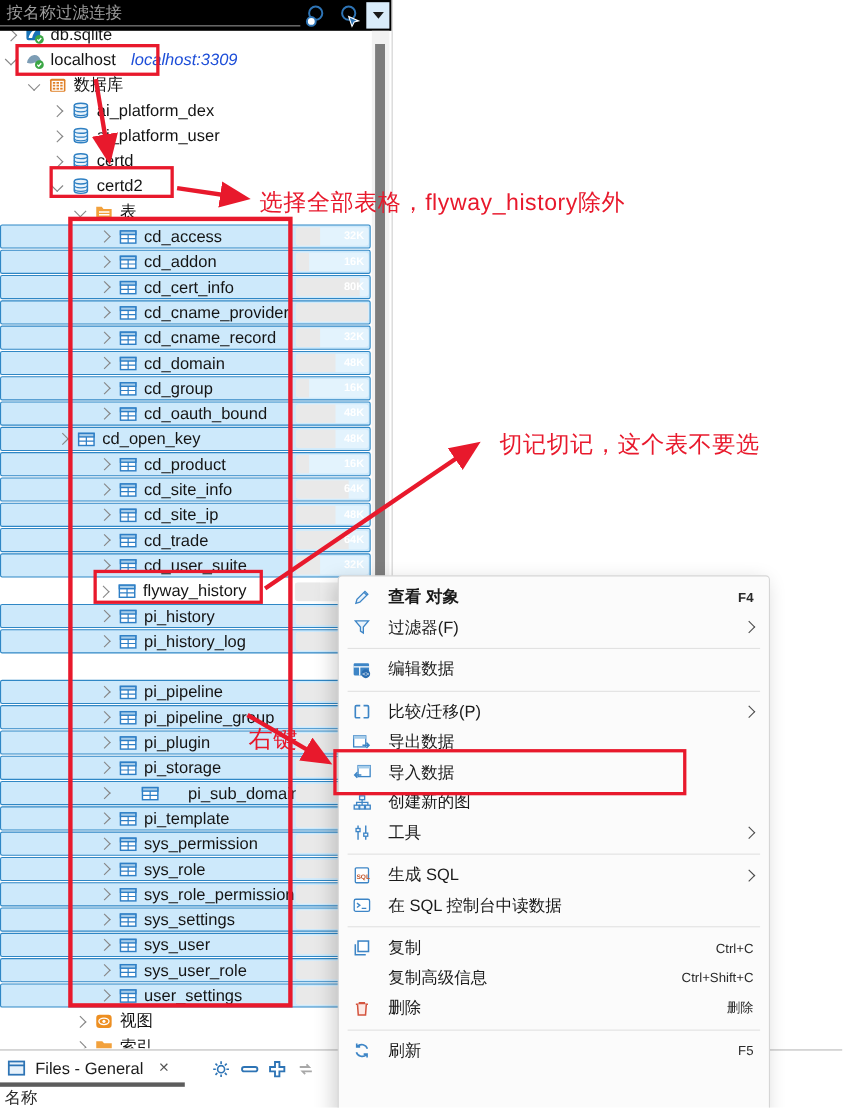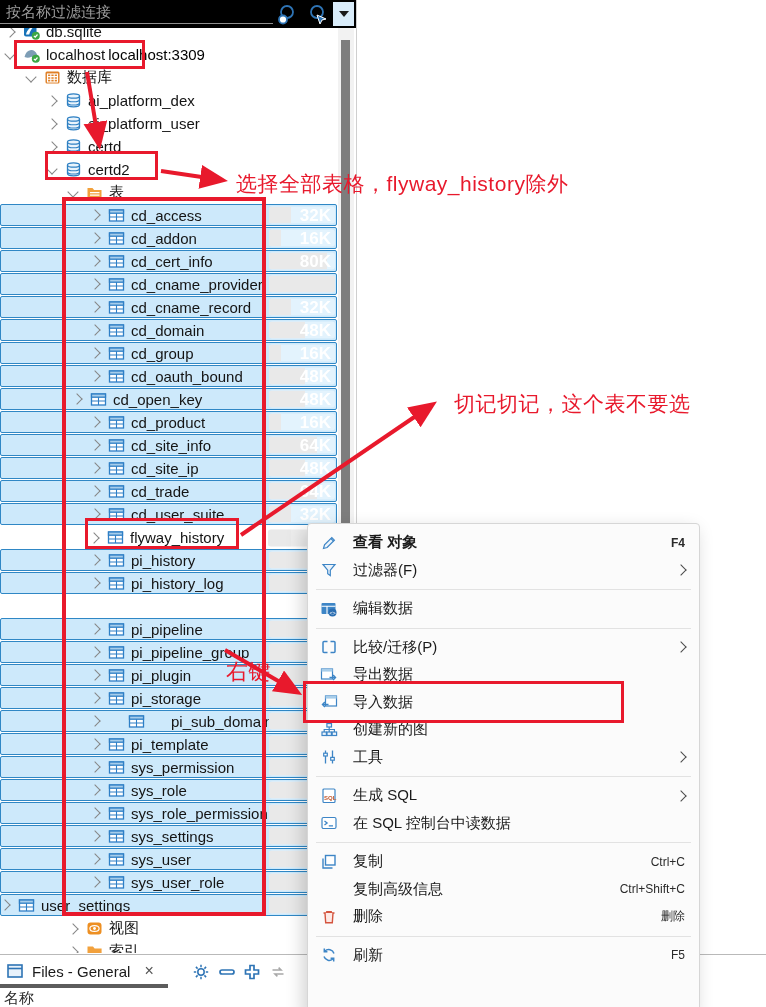--- a/index.html
+++ b/index.html
@@ -24,26 +24,26 @@
   #tree{position:absolute;left:0;top:0;width:338px;height:953px;}
   .row{position:absolute;left:0;width:337px;height:23px;display:flex;align-items:center;
        box-sizing:border-box;font-size:15px;color:#141414;white-space:nowrap;}
   .row.sel{background:#cde9fb;border:1px solid #2f87c5;border-radius:2px;height:22px;}
   .chev{display:inline-block;width:7px;height:7px;border-right:1.5px solid #868686;
         border-bottom:1.5px solid #868686;flex-shrink:0;margin-right:9px;}
   .chev.r{transform:rotate(-45deg);}
   .chev.d{transform:rotate(45deg);margin-top:-2px;}
   .nicon{width:17px;height:17px;margin-right:6px;flex-shrink:0;}
   .nicon svg{display:block;}
-  .nsub{color:#000000;margin-left:3px;}
+  .nsub{color:#1d4ed8;font-style:italic;margin-left:14px;}
   .badge{position:absolute;left:268px;top:50%;transform:translateY(-50%);width:66px;height:17px;
          border-radius:3px;background:rgba(255,255,255,.45);overflow:hidden;}
   .row:not(.sel) .badge{background:#ededed;}
   .badge i{position:absolute;left:0;top:0;bottom:0;background:#e9e9e9;}
-  .badge b{position:absolute;right:4px;top:0;font-size:17px;font-weight:600;color:#fff;line-height:17px;}
+  .badge b{position:absolute;right:4px;top:0;font-size:10px;font-weight:600;color:#fff;line-height:17px;}
   
   #bottom{position:absolute;left:0;top:954px;width:766px;height:53px;background:#fff;
           border-top:1px solid #b9b9b9;z-index:5;}
   #tab{position:absolute;left:6px;top:3px;height:26px;display:flex;align-items:center;font-size:15px;color:#1a1a1a;}
   #tab .wicon{width:18px;height:18px;margin-right:8px;}
   #tab .close{margin-left:14px;color:#555;font-size:16px;}
   #tab-underline{position:absolute;left:0;top:29px;width:168px;height:4px;background:#5c5c5c;}
   .bicon{position:absolute;top:8px;width:18px;height:18px;}
   #b-gear{left:192px;} #b-minus{left:218px;} #b-plus{left:243px;} #b-sync{left:269px;}
   #col-header{position:absolute;left:4px;top:34px;font-size:15px;color:#2a2a2a;}
@@ -299,21 +299,21 @@
               <path d="M8.5 6.2 V14 M1.5 10 H15.5" stroke="#2e7fc6" stroke-width="1.1"></path>
             </svg>
           </span>
     <span class="nlabel">cd_oauth_bound</span>
 
     <span class="badge">
             <i style="width: 55%;"></i>
             <b>48K</b>
           </span>
   </div>
-        <div class="row sel" style="top: 388px; padding-left: 72px;">
+        <div class="row sel" style="top: 388px; padding-left: 52px;">
     <span class="chev r"></span>
     <span class="nicon">
             <svg width="17" height="17" viewBox="0 0 17 17">
               <rect x="1.5" y="3" width="14" height="11" fill="#fff" stroke="#2e7fc6" stroke-width="1.3"></rect>
               <rect x="1.5" y="3" width="14" height="3.2" fill="#a7cdea" stroke="#2e7fc6" stroke-width="1.3"></rect>
               <path d="M8.5 6.2 V14 M1.5 10 H15.5" stroke="#2e7fc6" stroke-width="1.1"></path>
             </svg>
           </span>
     <span class="nlabel">cd_open_key</span>
 
@@ -635,21 +635,21 @@
               <path d="M8.5 6.2 V14 M1.5 10 H15.5" stroke="#2e7fc6" stroke-width="1.1"></path>
             </svg>
           </span>
     <span class="nlabel">sys_user_role</span>
 
     <span class="badge">
             <i style="width: 60%;"></i>
             <b></b>
           </span>
   </div>
-        <div class="row sel" style="top: 894px; ">
+        <div class="row sel" style="top: 894px; padding-left: 90px;">
     <span class="chev r"></span>
     <span class="nicon">
             <svg width="17" height="17" viewBox="0 0 17 17">
               <rect x="1.5" y="3" width="14" height="11" fill="#fff" stroke="#2e7fc6" stroke-width="1.3"></rect>
               <rect x="1.5" y="3" width="14" height="3.2" fill="#a7cdea" stroke="#2e7fc6" stroke-width="1.3"></rect>
               <path d="M8.5 6.2 V14 M1.5 10 H15.5" stroke="#2e7fc6" stroke-width="1.1"></path>
             </svg>
           </span>
     <span class="nlabel">user_settings</span>
 

